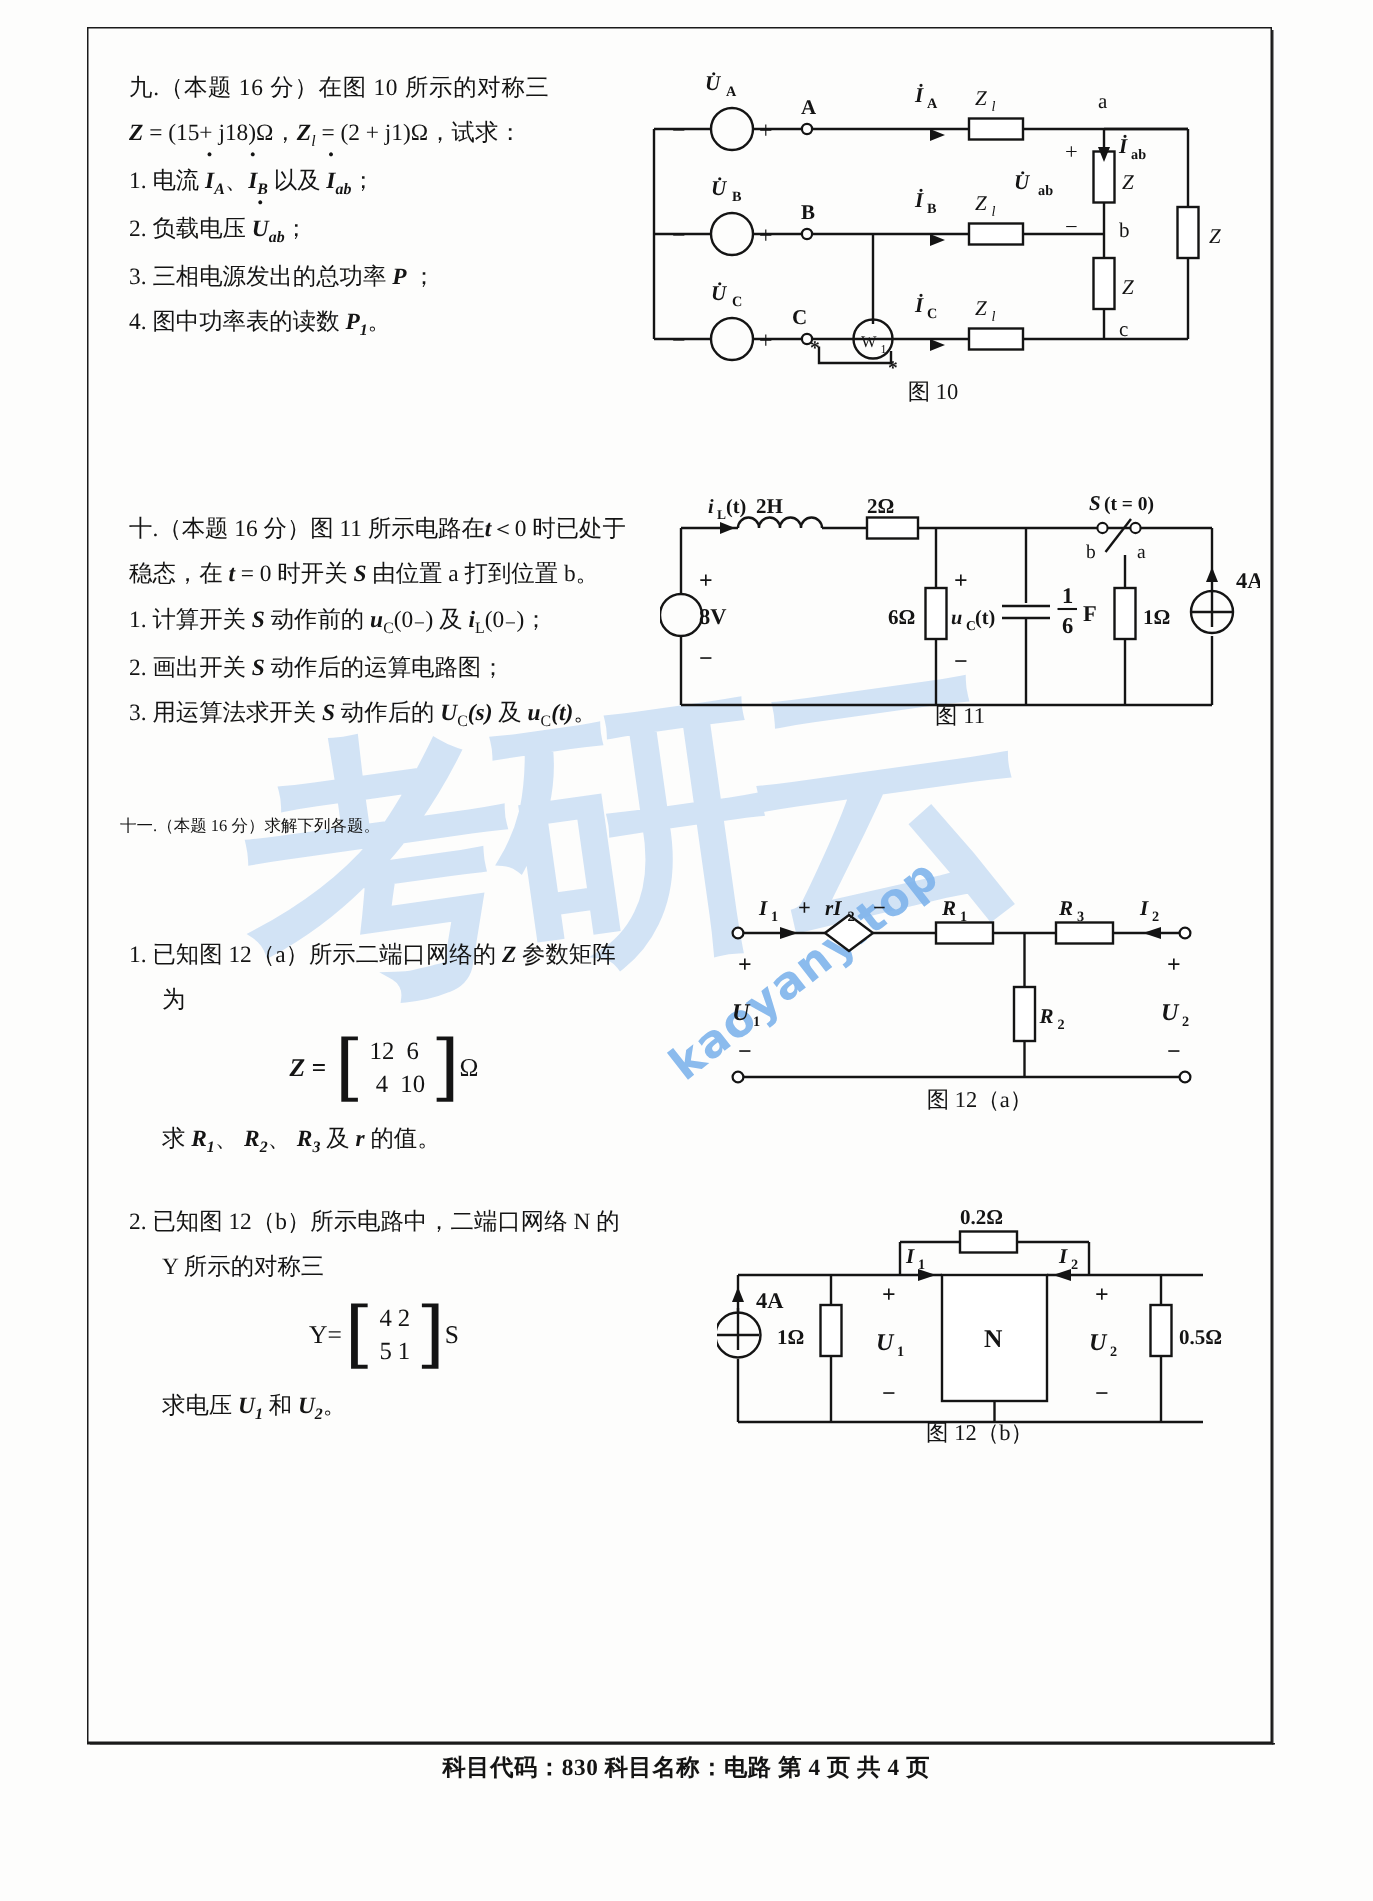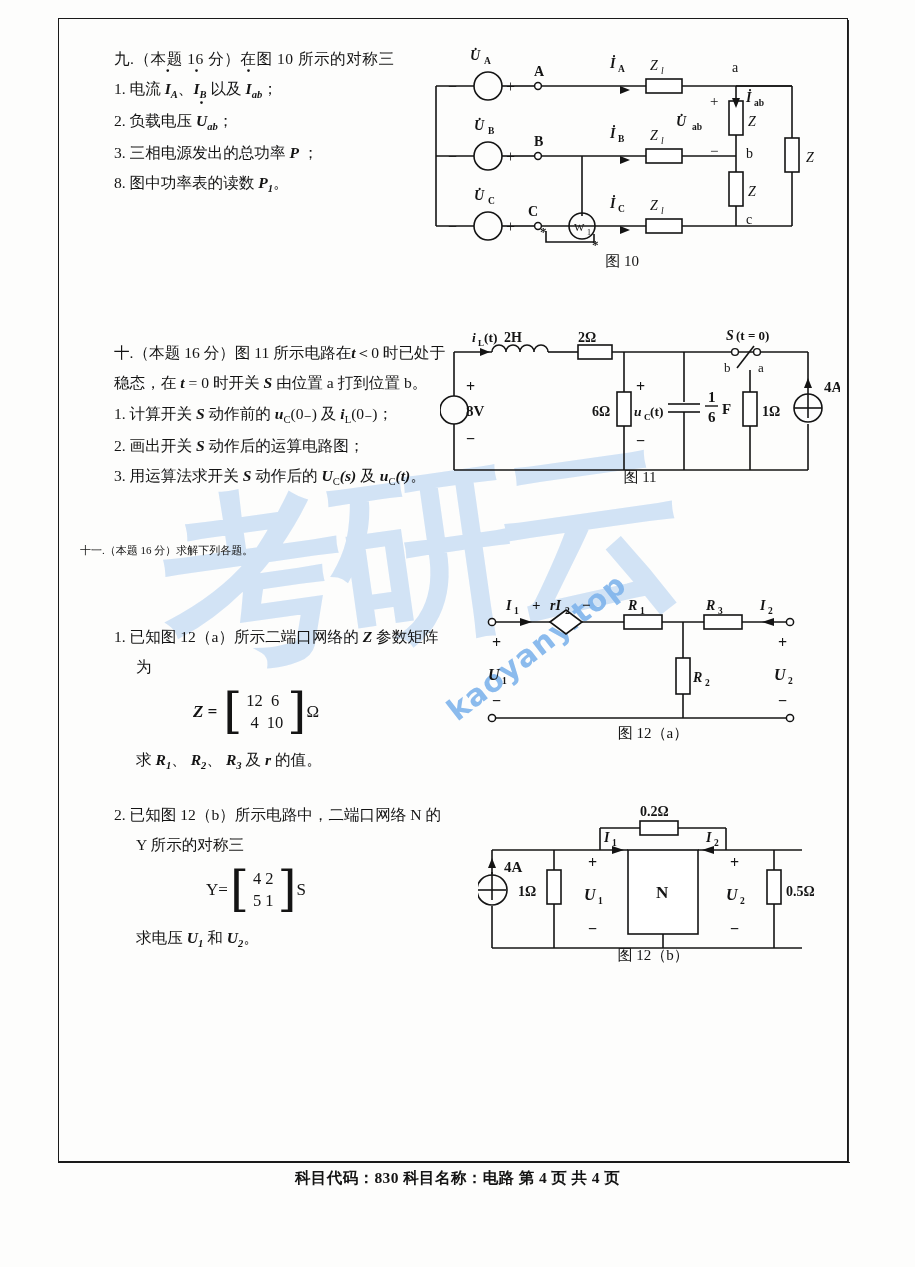--- a/index.html
+++ b/index.html
@@ -36,21 +36,21 @@
   }
   .wm-url{
     left:440px;top:700px;font-size:30px;font-weight:bold;
     font-family:"DejaVu Sans",sans-serif;opacity:.9;
     transform:rotate(-38deg);transform-origin:left top;color:#7fb4ec;
     white-space:nowrap;letter-spacing:1px;
   }
 
   
   .qcol{position:absolute;left:86px;width:330px;}
-  .qline{font-size:15.6px;line-height:1.95;white-space:nowrap;margin-left:28px;}
+  .qline{font-size:15.6px;line-height:1.95;white-space:nowrap;}
   .qline.j{letter-spacing:.5px;}
   .idt{padding-left:22px;}
   .sub{vertical-align:sub;font-size:.68em;}
   i,.it{font-style:italic;}
   .bi{font-style:italic;font-weight:bold;}
   .dotv{position:relative;display:inline-block;}
   .dotv::before{
     content:"\02D9";position:absolute;left:50%;top:-0.86em;
     transform:translateX(-50%);font-style:normal;font-weight:bold;font-size:1.15em;
   }
@@ -73,30 +73,33 @@
 <div class="scan-bg"></div>
 
 <div class="wm wm-cn">考研云</div>
 <div class="wm wm-url">kaoyany.top</div>
 
 <div class="page-frame"></div>
 
 <div class="qcol" style="top:44px;">
   <div class="qline j">九.（本题 16 分）在图 10 所示的对称三</div>
   <div class="qline">
+    <span class="bi">Z</span> = (15+ j18)Ω，<span class="bi">Z</span><span class="sub it">l</span> = (2 + j1)Ω，试求：
+  </div>
+  <div class="qline">
     <span>1. 电流 </span><span class="dotv bi">I</span><span class="sub bi">A</span>、<span class="dotv bi">I</span><span class="sub bi">B</span> 以及 <span class="dotv bi">I</span><span class="sub bi">ab</span>；
   </div>
   <div class="qline">
     <span>2. 负载电压 </span><span class="dotv bi">U</span><span class="sub bi">ab</span>；
   </div>
   <div class="qline">
     <span>3. 三相电源发出的总功率 </span><span class="bi">P</span> ；
   </div>
   <div class="qline">
-    <span>8. 图中功率表的读数 </span><span class="bi">P</span><span class="sub bi">1</span>。
+    <span>4. 图中功率表的读数 </span><span class="bi">P</span><span class="sub bi">1</span>。
   </div>
 </div>
 
 <div class="fig" style="left:424px;top:46px;">
 <svg width="412" height="220" viewBox="0 0 412 220">
   <g stroke="#141414" stroke-width="1.6" fill="none">
 
     <line x1="12" y1="40" x2="12" y2="180"></line>
 
     <line x1="12" y1="40" x2="50" y2="40"></line>

